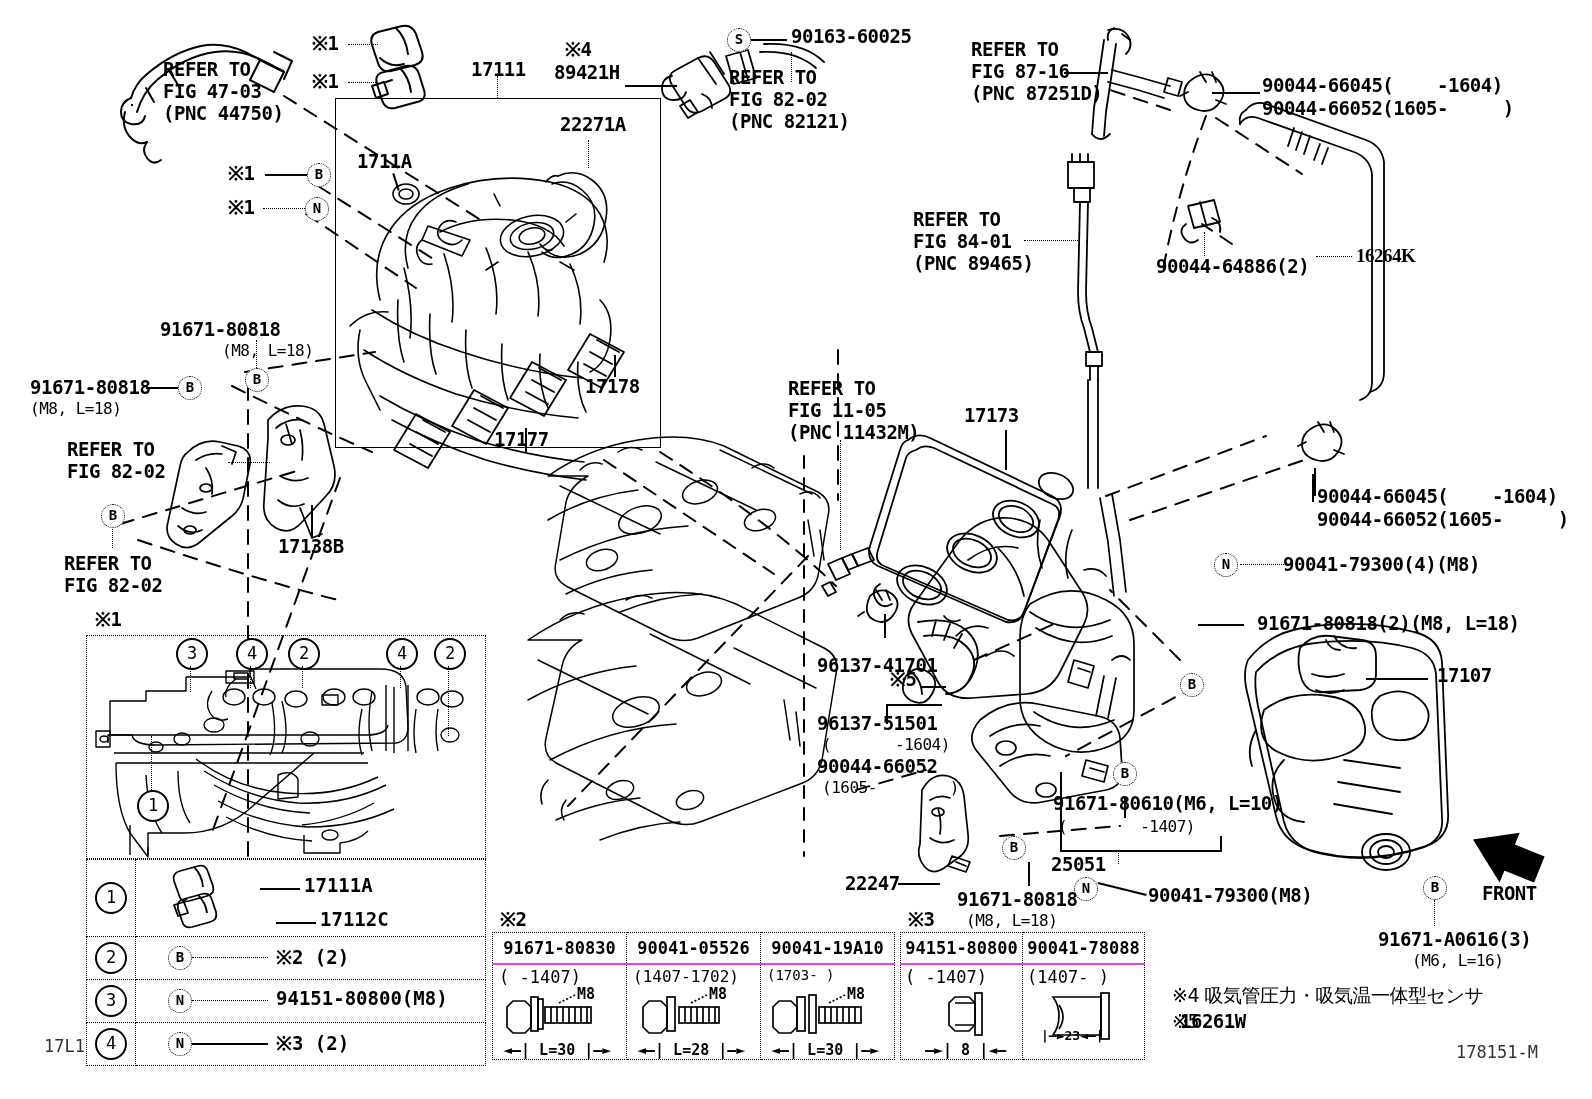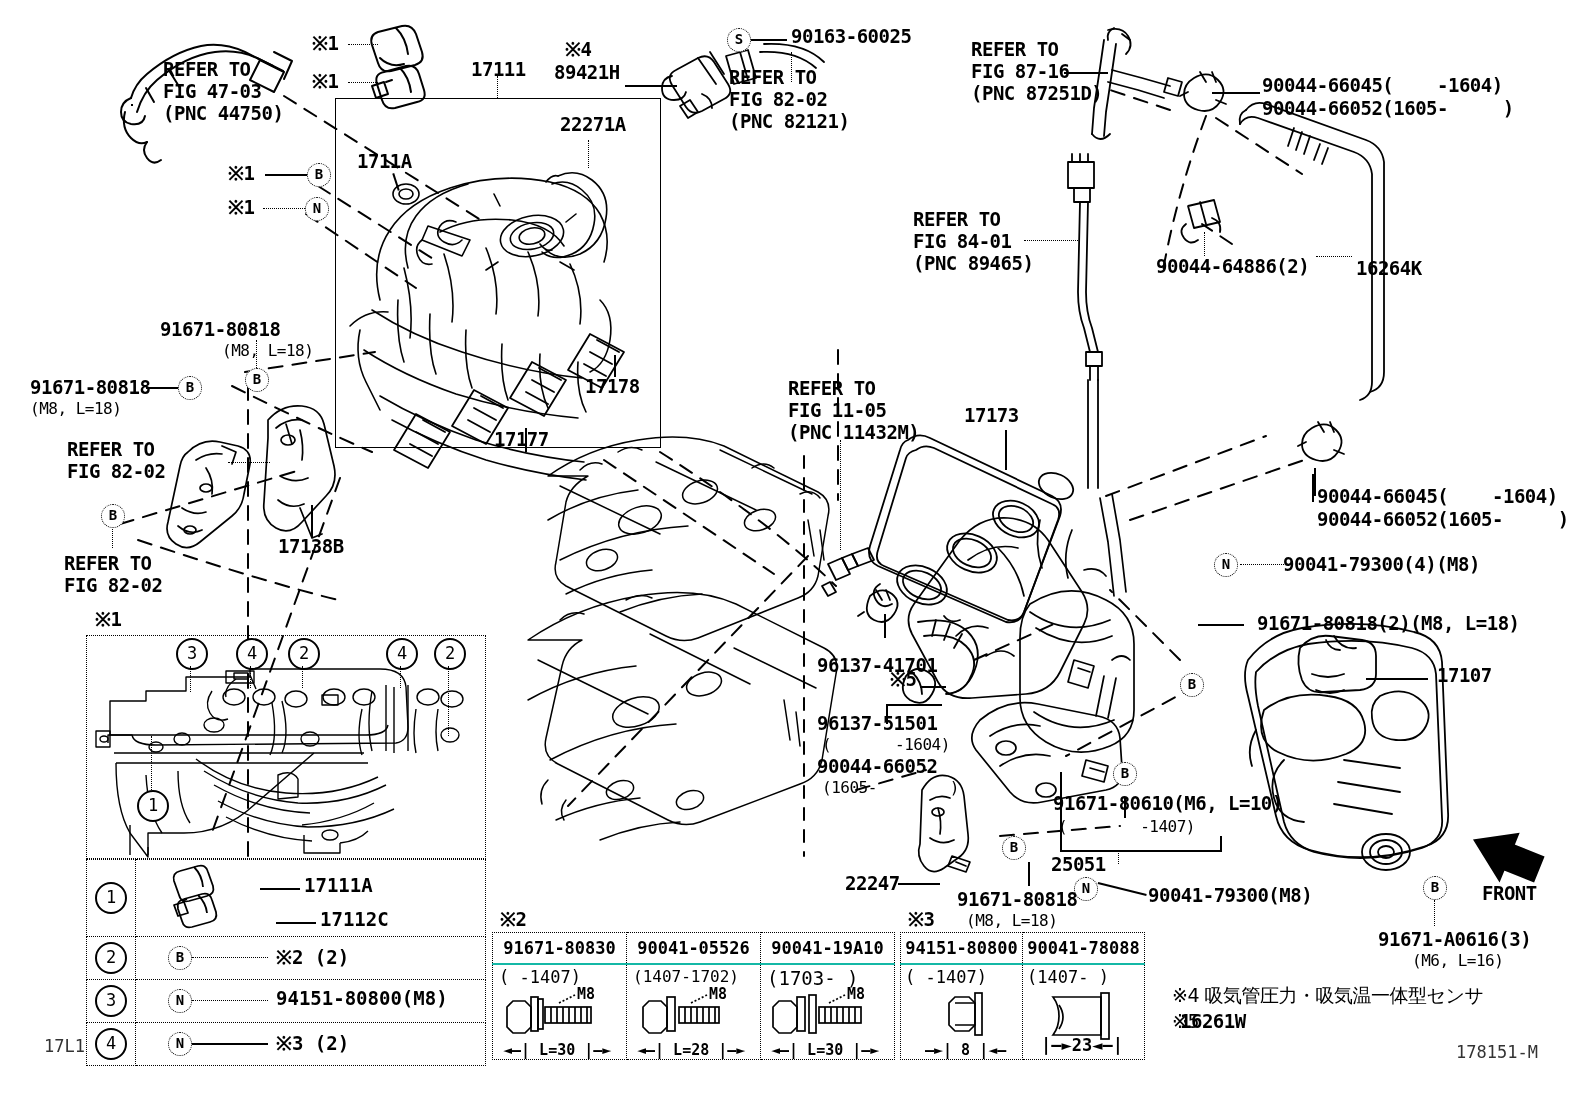--- a/index.html
+++ b/index.html
@@ -20,21 +20,21 @@
         font-family:"DejaVu Sans Mono",monospace;background:#fff;}
   .numc{position:absolute;width:28px;height:28px;border:2px solid #000;border-radius:50%;
         font-size:17px;font-weight:normal;text-align:center;line-height:26px;background:#fff;
         font-family:"DejaVu Sans Mono",monospace;}
   .box{position:absolute;border:1.7px solid #000;box-sizing:border-box;}
   .dbox{position:absolute;border:1.7px dotted #000;box-sizing:border-box;}
   svg{position:absolute;left:0;top:0;overflow:visible;}
   .tbl{position:absolute;border-collapse:collapse;background:#fff;}
   .tbl td{border:1.5px dotted #000;padding:0;text-align:center;vertical-align:middle;
           font-size:17px;font-weight:bold;font-family:"DejaVu Sans Mono",monospace;}
-  .tbl td.hd{border-bottom:2px solid #14b8a6;}
+  .tbl td.hd{border-bottom:2px solid #d946ef;}
   .frontarrow{position:absolute;}
   .code{position:absolute;font-size:17px;font-family:"DejaVu Sans Mono",monospace;color:#333;}
 </style>
 </head>
 <body>
 
 <div id="root">
 
   <svg width="1592" height="1099" viewBox="0 0 1592 1099">
     <g fill="none" stroke="#000" stroke-width="2" stroke-linejoin="round" stroke-linecap="round">
@@ -424,21 +424,21 @@
 
   <div class="lbl" style="left:971px;top:38px;">REFER TO
 FIG 87-16
 (PNC 87251D)</div>
   <div class="lbl" style="left:1262px;top:74px;">90044-66045(    -1604)</div>
   <div class="lbl" style="left:1262px;top:97px;">90044-66052(1605-     )</div>
   <div class="lbl" style="left:913px;top:208px;">REFER TO
 FIG 84-01
 (PNC 89465)</div>
   <div class="lbl" style="left:1156px;top:255px;">90044-64886(2)</div>
-  <div class="lbl" style="left:1356px;top:257px;">16264K</div>
+  <div class="lbl" style="left:1356px;top:245px;font-family:Liberation Serif, serif;">16264K</div>
 
   <div class="lbl" style="left:160px;top:318px;">91671-80818</div>
   <div class="lbl sm" style="left:222px;top:340px;">(M8, L=18)</div>
   <div class="lbl" style="left:30px;top:376px;">91671-80818</div>
   <div class="lbl sm" style="left:30px;top:398px;">(M8, L=18)</div>
   <div class="lbl" style="left:67px;top:438px;">REFER TO
 FIG 82-02</div>
   <div class="lbl" style="left:64px;top:552px;">REFER TO
 FIG 82-02</div>
   <div class="lbl" style="left:278px;top:535px;">17138B</div>
@@ -624,21 +624,21 @@
             <rect x="34" y="6" width="8" height="34"></rect>
             <rect x="46" y="16" width="40" height="16"></rect>
             <path d="M52 16 l0 16 M58 16 l0 16 M64 16 l0 16 M70 16 l0 16 M76 16 l0 16 M82 16 l0 16"></path>
             <path d="M58 12 l16 -8" stroke-dasharray="2 2"></path>
           </g>
           <text x="76" y="8" font-size="15" font-family="DejaVu Sans Mono, monospace" font-weight="bold">M8</text>
         </svg>
         <span style="position:absolute;left:10px;bottom:0px;font-size:15px;">◄—| L=28 |—►</span>
       </td>
       <td style="height:94px;position:relative;">
-        <span style="position:absolute;left:6px;top:2px;font-size:19px;font-weight:normal;">(1703-      )</span>
+        <span style="position:absolute;left:6px;top:2px;font-size:14px;font-weight:normal;">(1703-      )</span>
         <svg width="120" height="60" viewBox="0 0 120 60" style="position:absolute;left:6px;top:26px;">
           <g fill="none" stroke="#000" stroke-width="1.7">
             <path d="M6 16 l6 -6 l12 0 l6 6 l0 20 l-6 6 l-12 0 l-6 -6z"></path>
             <rect x="30" y="6" width="8" height="34"></rect>
             <rect x="42" y="4" width="7" height="38"></rect>
             <rect x="52" y="16" width="42" height="16"></rect>
             <path d="M58 16 l0 16 M64 16 l0 16 M70 16 l0 16 M76 16 l0 16 M82 16 l0 16 M88 16 l0 16"></path>
             <path d="M62 12 l16 -8" stroke-dasharray="2 2"></path>
           </g>
           <text x="80" y="8" font-size="15" font-family="DejaVu Sans Mono, monospace" font-weight="bold">M8</text>
@@ -670,21 +670,21 @@
       </td>
       <td style="height:94px;position:relative;">
         <span style="position:absolute;left:4px;top:2px;font-size:17px;font-weight:normal;">(1407-      )</span>
         <svg width="110" height="56" viewBox="0 0 110 56" style="position:absolute;left:4px;top:26px;">
           <g fill="none" stroke="#000" stroke-width="1.7">
             <path d="M26 6 l48 0 l0 38 l-48 0 q6 -8 6 -19 q0 -11 -6 -19z"></path>
             <rect x="74" y="2" width="8" height="46"></rect>
             <path d="M32 14 q4 6 4 12 q0 6 -4 12"></path>
           </g>
         </svg>
-        <span style="position:absolute;left:18px;bottom:4px;font-size:17px;">|—►23◄—|</span>
+        <span style="position:absolute;left:18px;bottom:16px;font-size:13px;">|—►23◄—|</span>
       </td>
     </tr>
   </tbody>
     </table>
 
   <div class="lbl jp" style="left:1172px;top:984px;">※4 吸気管圧力・吸気温一体型センサ</div>
   <div class="lbl jp" style="left:1172px;top:1010px;">※5</div>
   <div class="lbl" style="left:1180px;top:1010px;">16261W</div>
 
   <div class="code" style="left:44px;top:1036px;">17L1</div>

